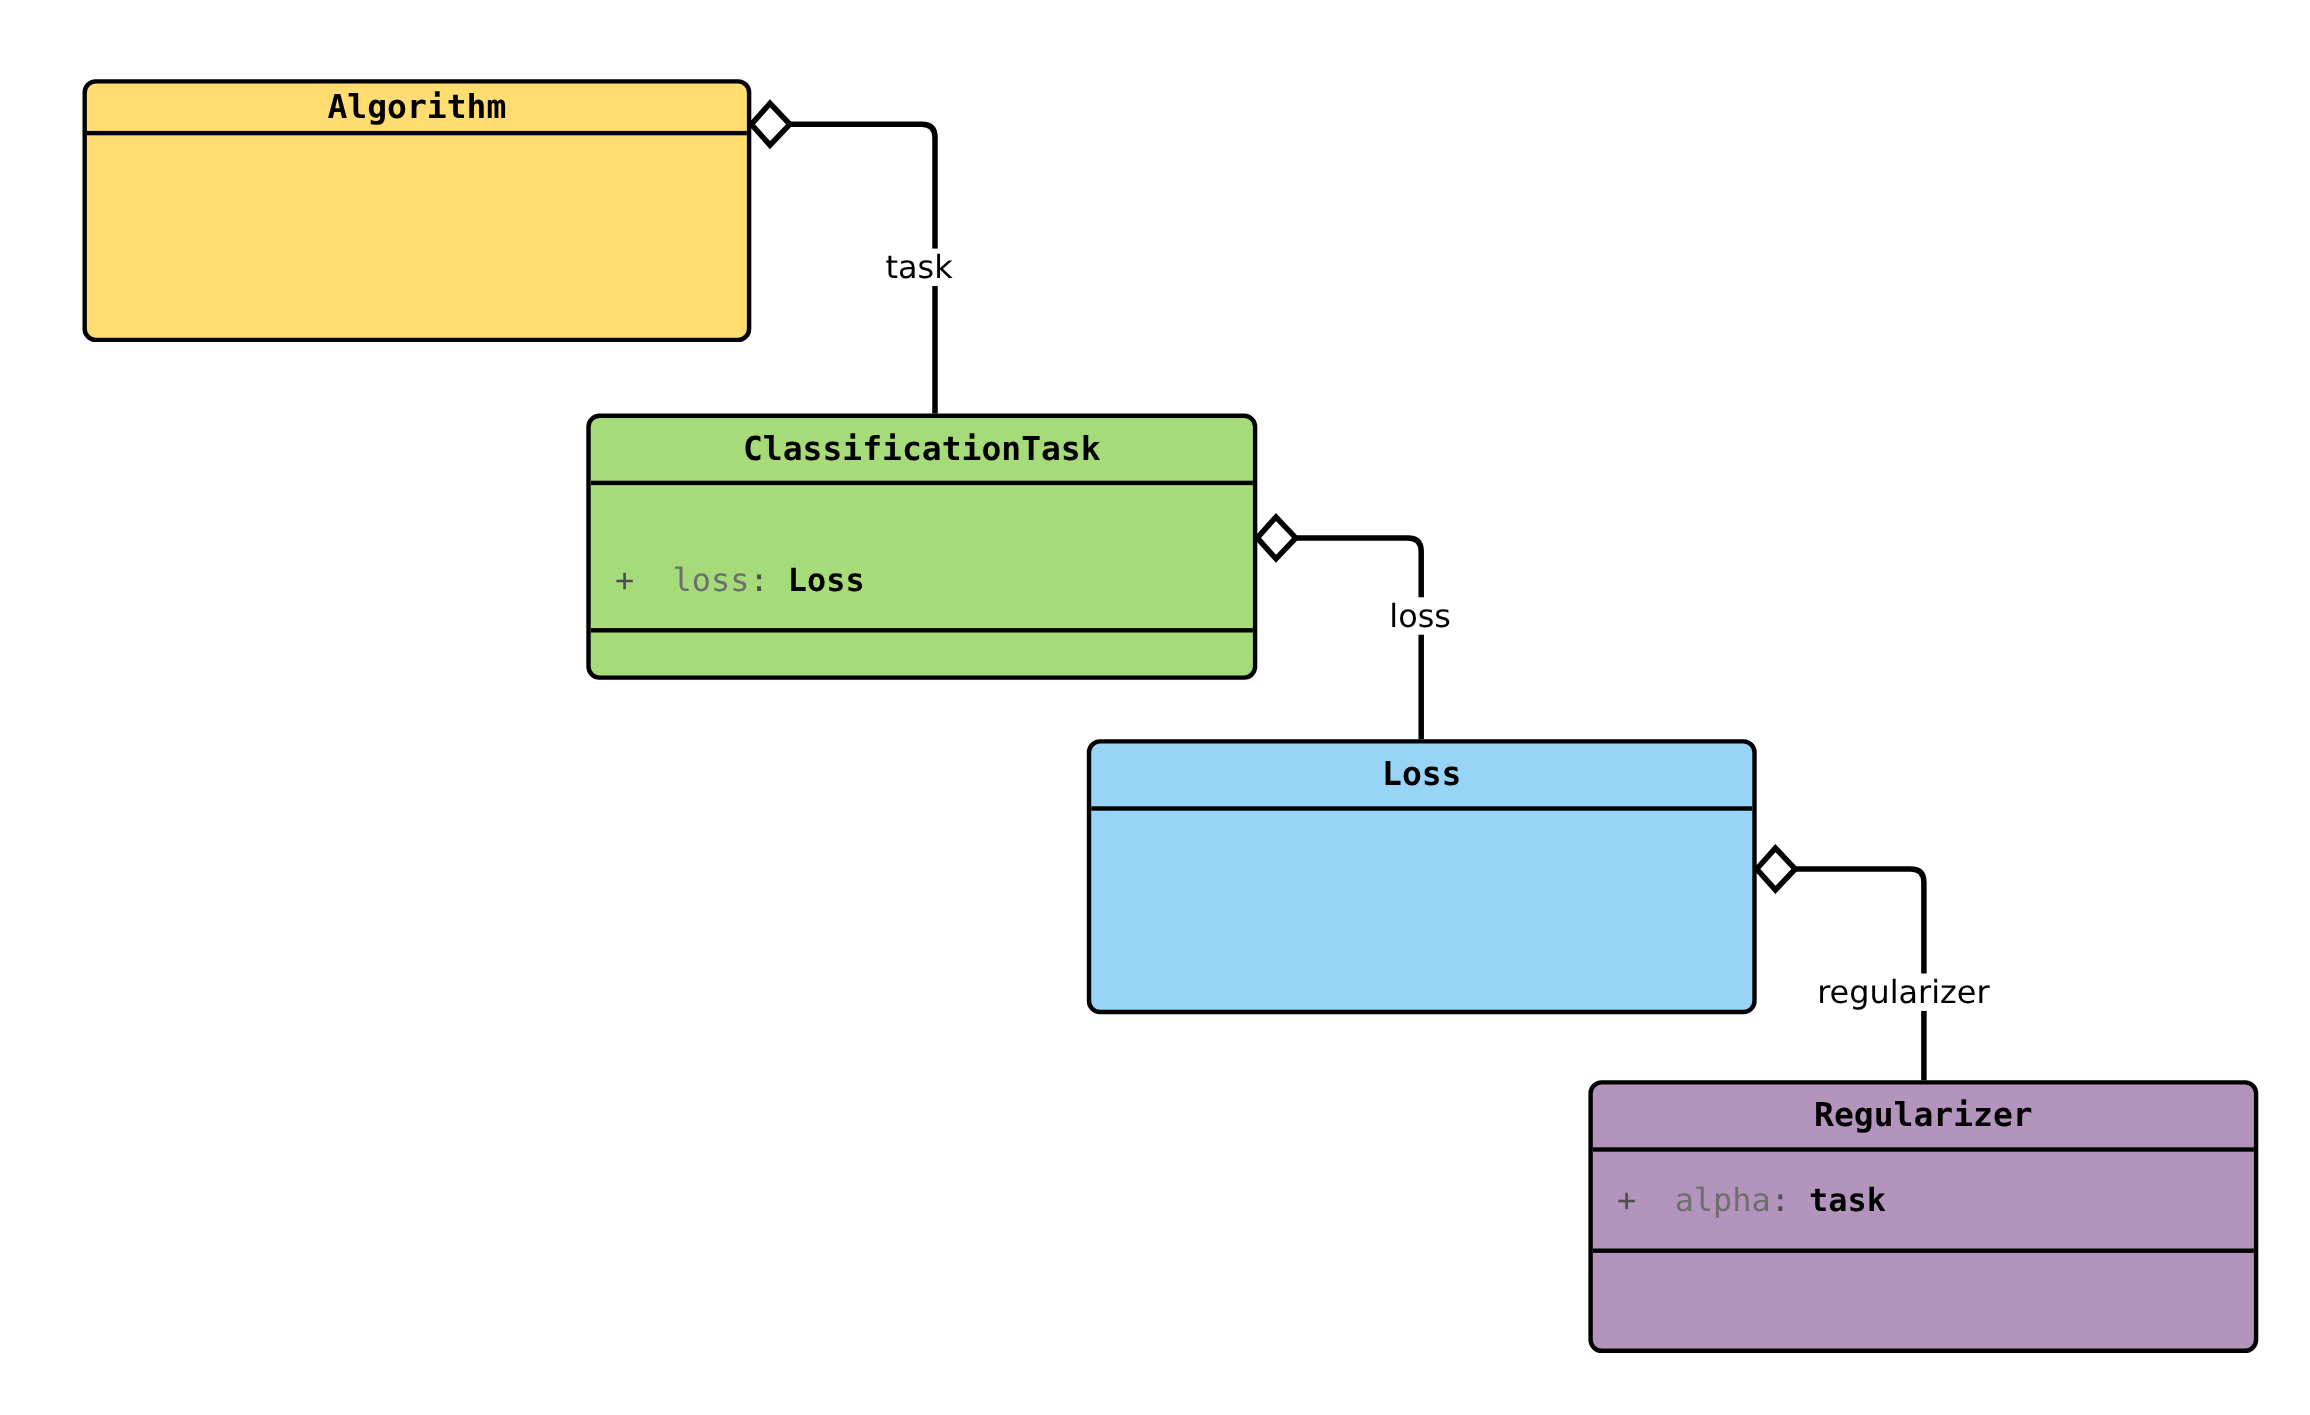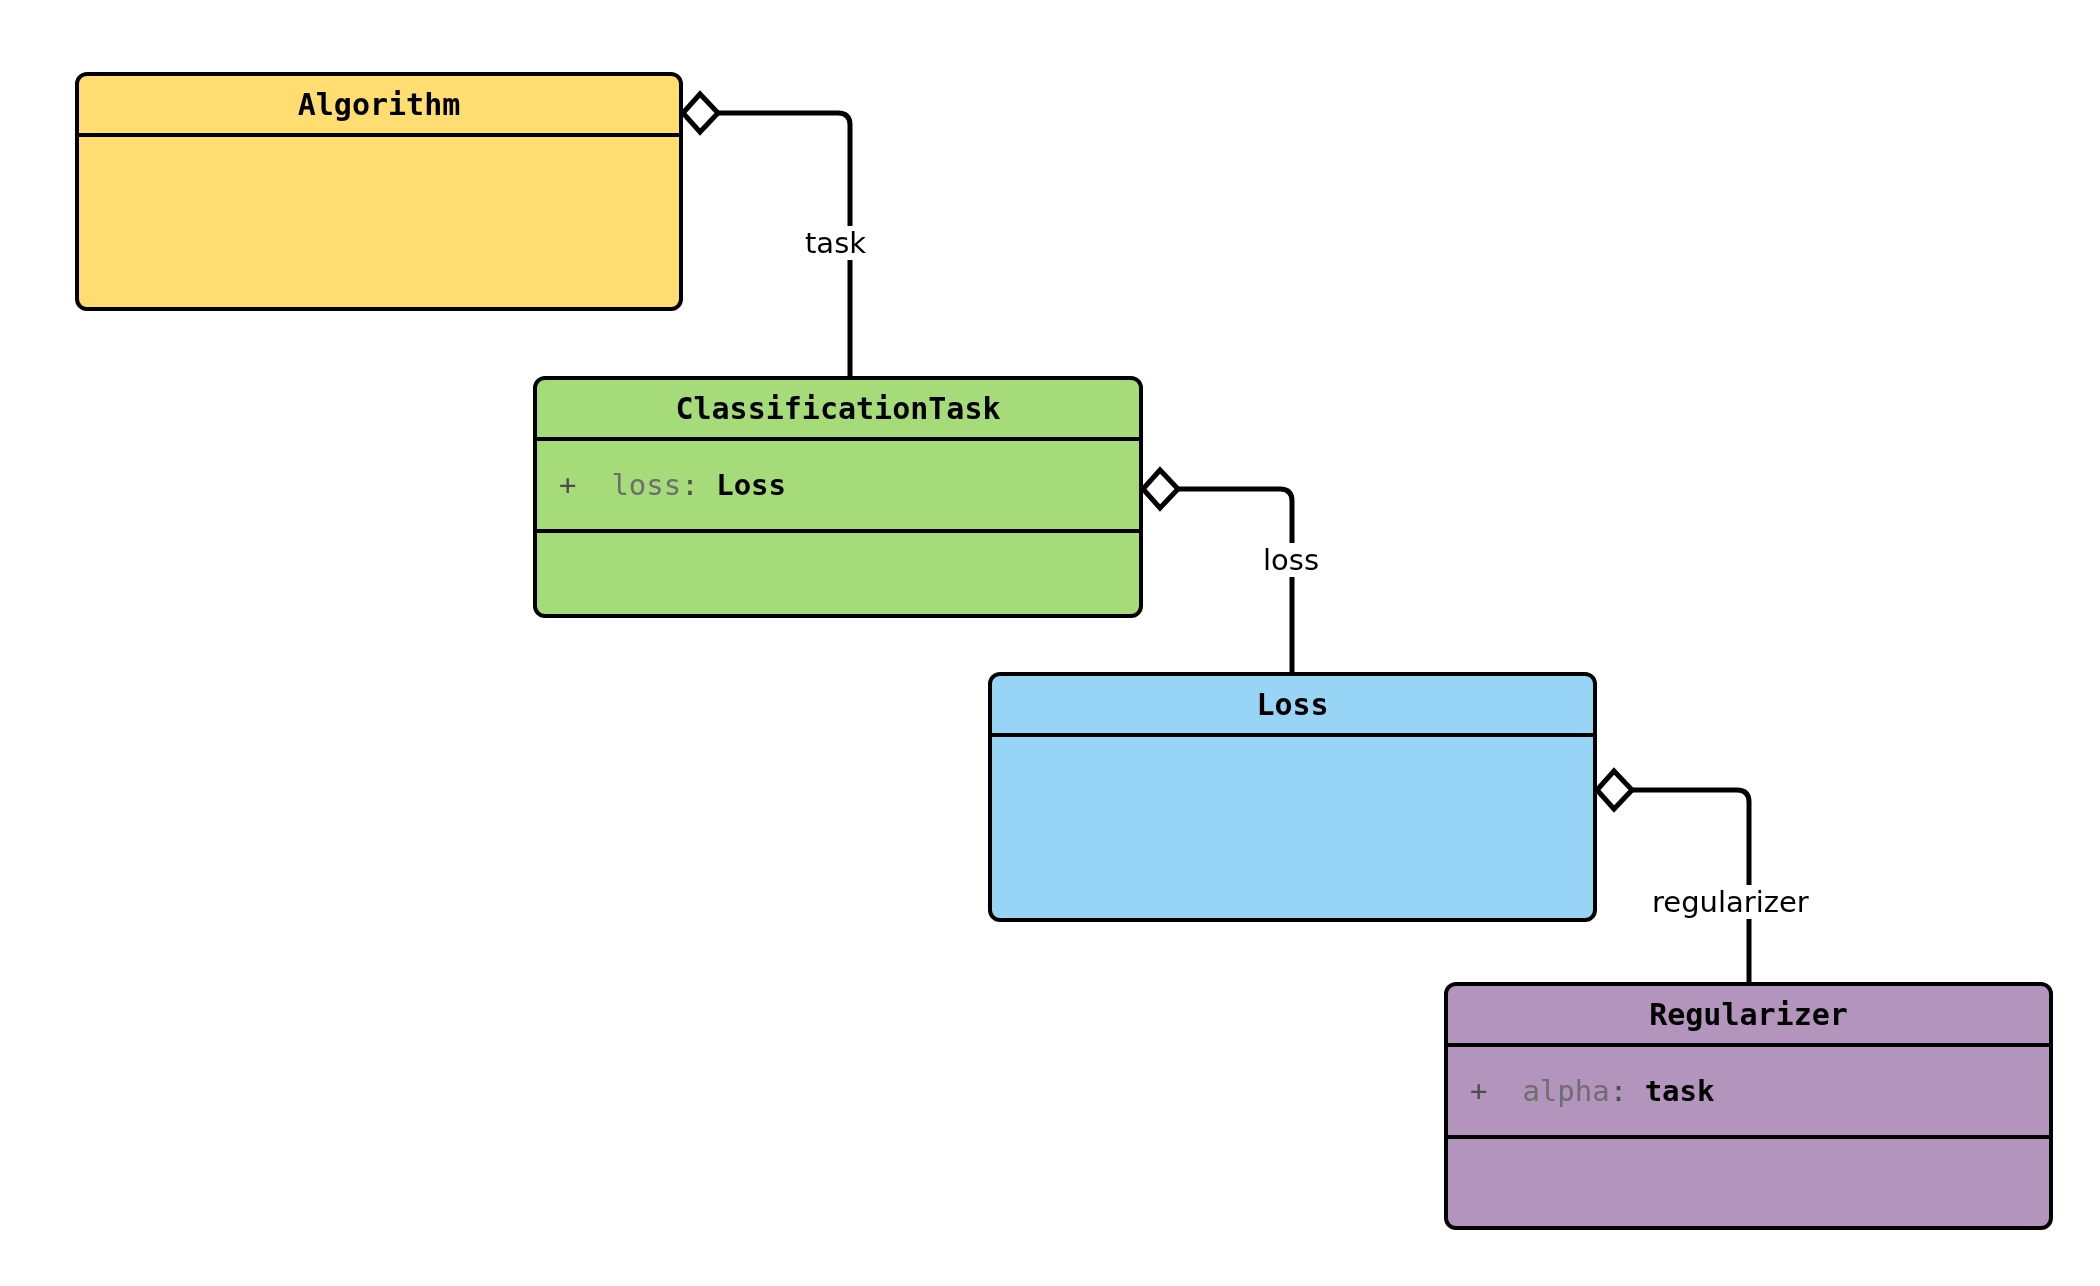--- a/index.html
+++ b/index.html
@@ -110,27 +110,27 @@
       <polygon points="1143,489 1160,470 1178,489 1160,508" fill="#ffffff" stroke="#000000" stroke-width="5" stroke-linejoin="miter"></polygon>
     </g>
 
     <g>
       <path d="M 1632 790 L 1737 790 Q 1749 790 1749 802 L 1749 982" fill="none" stroke="#000000" stroke-width="5" stroke-linecap="butt" stroke-linejoin="round"></path>
       <polygon points="1597,790 1614,771 1632,790 1614,809" fill="#ffffff" stroke="#000000" stroke-width="5" stroke-linejoin="miter"></polygon>
     </g>
   </svg>
 
   <div class="uml-class" id="box-algorithm" style="left:75px; top:72px; width:608px; height:239px; background:#ffdd70;">
-    <div class="uml-header" style="height:61px;">Algorithm</div>
+    <div class="uml-header" style="height:47px;">Algorithm</div>
     <div class="uml-methods"></div>
   </div>
 
   <div class="uml-class" id="box-classificationtask" style="left:533px; top:376px; width:610px; height:242px; background:#a6db79;">
     <div class="uml-header" style="height:61px;">ClassificationTask</div>
-    <div class="uml-attrs" style="height:92px;">
+    <div class="uml-attrs" style="height:92px;margin-top:42px;">
       <div class="uml-attr">
         <span class="attr-vis">+</span>
         <span>&nbsp;</span><span class="attr-name">loss</span><span class="attr-colon">:</span><span>&nbsp;</span><span class="attr-type">Loss</span>
       </div>
     </div>
     <div class="uml-methods"></div>
   </div>
 
   <div class="uml-class" id="box-loss" style="left:988px; top:672px; width:609px; height:250px; background:#98d4f5;">
     <div class="uml-header" style="height:61px;">Loss</div>

